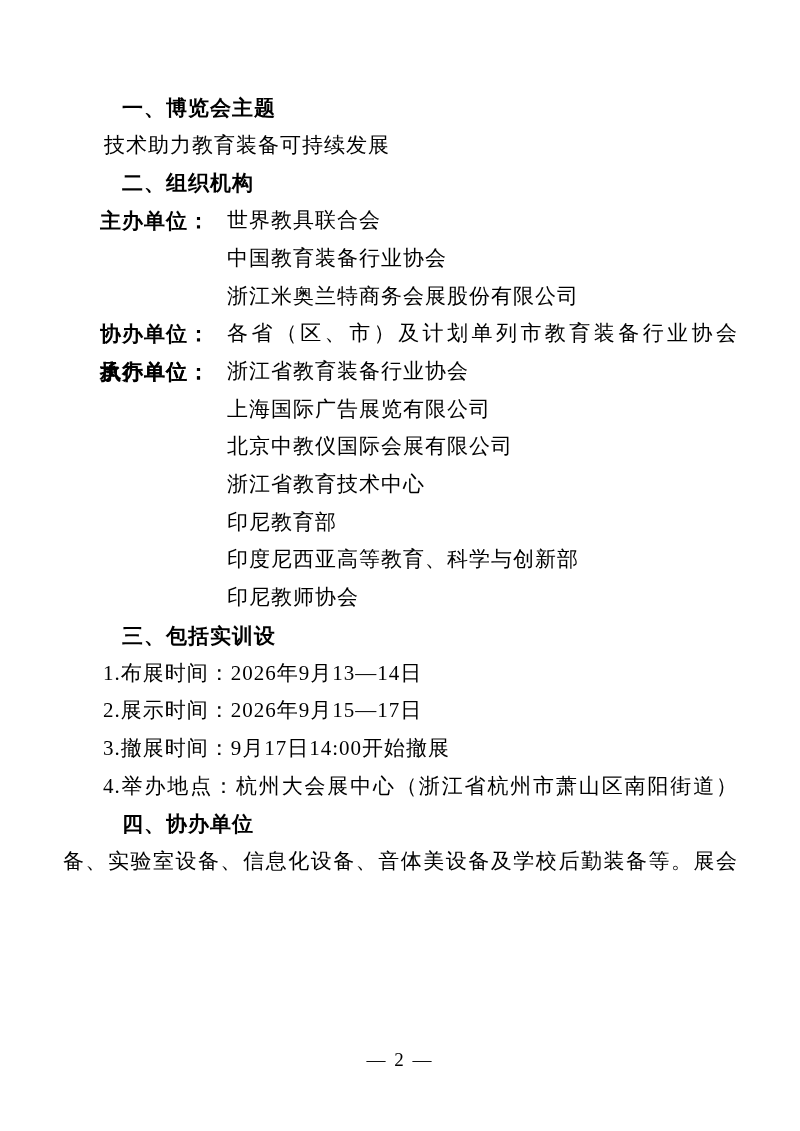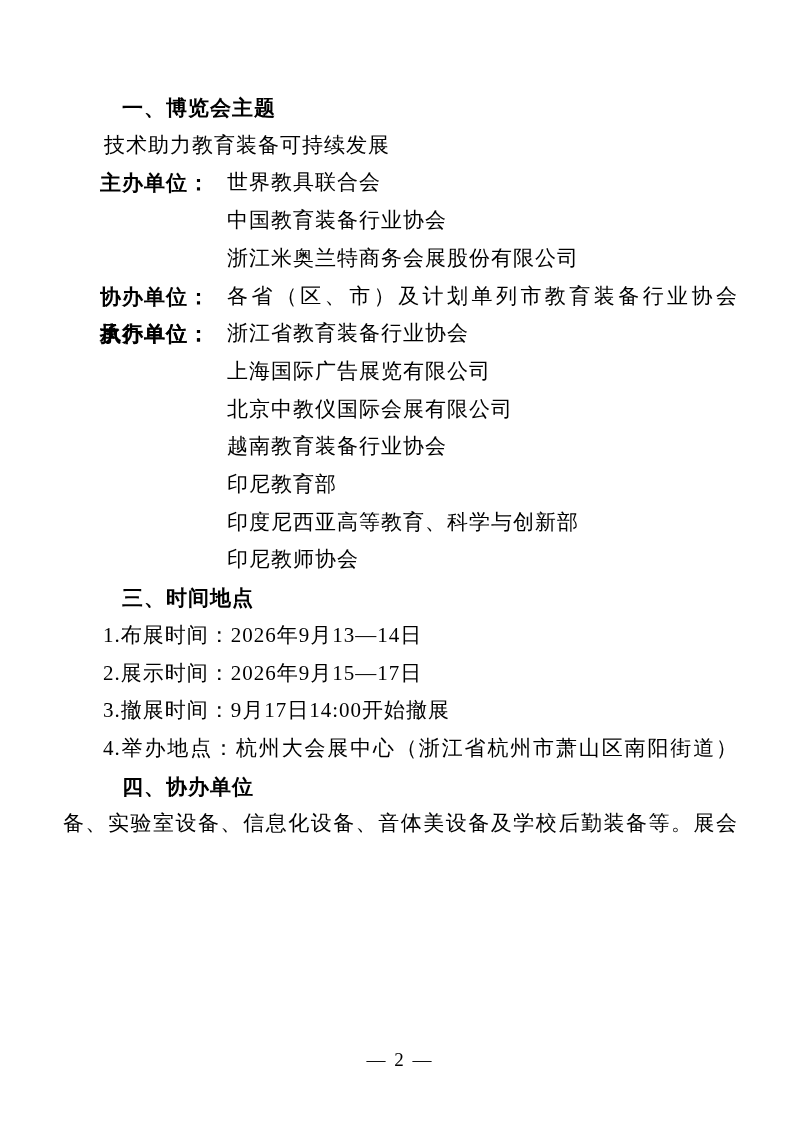--- a/index.html
+++ b/index.html
@@ -56,20 +56,21 @@
 </style>
 </head>
 <body>
 
 <div class="page">
   <div class="content">
 
     <div class="line h">一、博览会主题</div>
     <div class="line para1">技术助力教育装备可持续发展</div>
 
+    <div class="line h">二、组织机构</div>
 
     <div class="entry">
       <span class="lbl">主办单位：</span>
       <div class="line val">世界教具联合会</div>
       <div class="line val">中国教育装备行业协会</div>
       <div class="line val">浙江米奥兰特商务会展股份有限公司</div>
     </div>
 
     <div class="entry">
       <span class="lbl">协办单位：</span>
@@ -81,27 +82,27 @@
     </div>
 
     <div class="entry">
       <span class="lbl">执行单位：</span>
       <div class="line val">浙江省教育装备行业协会</div>
       <div class="line val">上海国际广告展览有限公司</div>
       <div class="line val">北京中教仪国际会展有限公司</div>
     </div>
 
     <div class="entry">
-      <div class="line val">越南教育装备行业协会</div>
+      <div class="line val">浙江省教育技术中心</div>
       <div class="line val">印尼教育部</div>
       <div class="line val">印度尼西亚高等教育、科学与创新部</div>
       <div class="line val">印尼教师协会</div>
     </div>
 
-    <div class="line h">三、时间地点</div>
+    <div class="line h">三、包括实训设</div>
     <div class="line item">1.布展时间：2026年9月13—14日</div>
     <div class="line item">2.展示时间：2026年9月15—17日</div>
     <div class="line item">3.撤展时间：9月17日14:00开始撤展</div>
     <div class="line item fill">4.举办地点：杭州大会展中心（浙江省杭州市萧山区南阳街道）</div>
 
     <div class="line h">四、协办单位</div>
     <div class="line pline">备、实验室设备、信息化设备、音体美设备及学校后勤装备等。展会</div>
 
   </div>
 

